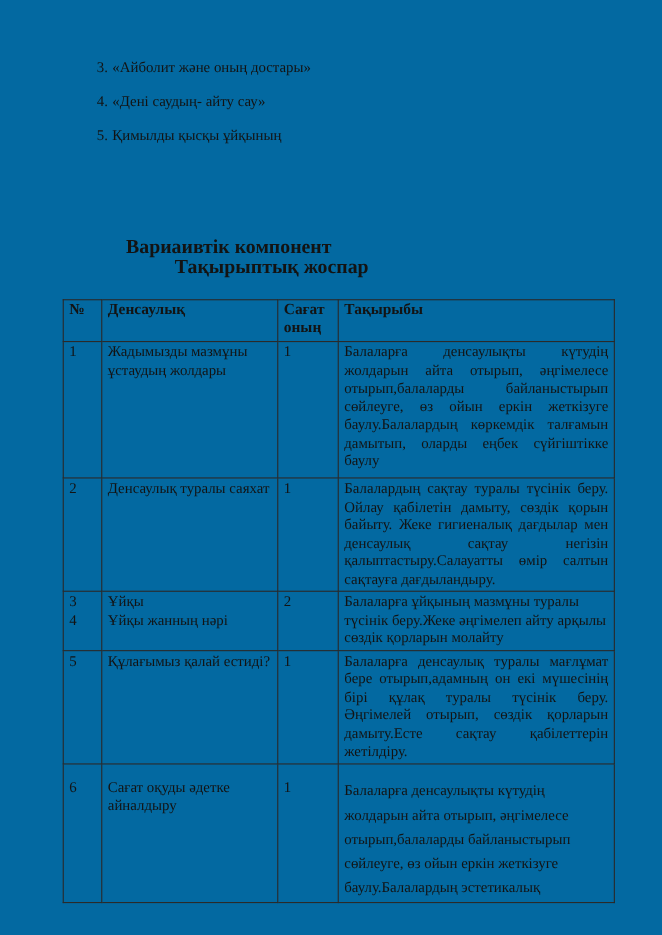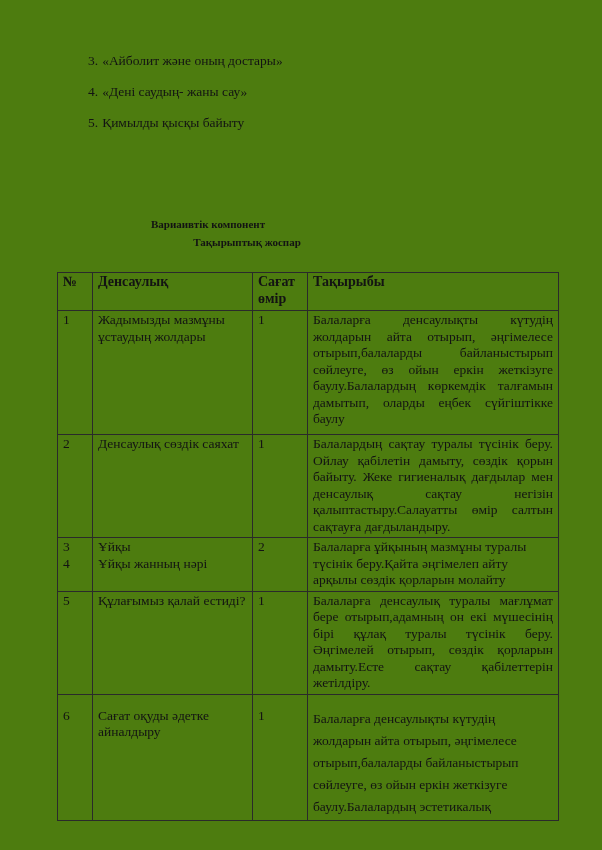--- a/index.html
+++ b/index.html
@@ -1,31 +1,31 @@
 <!DOCTYPE html>
 <html><head>
 <meta charset="utf-8">
 <style>
   html,body{margin:0;padding:0;background:#e9e9e9;}
   .page{
     position:relative;
     width:602px;height:850px;
-    background:#4d7c0f;
+    background:#0369a1;
     font-family:"Liberation Serif","DejaVu Serif",serif;
     color:#131313;
     overflow:hidden;
     box-shadow:0 0 4px rgba(0,0,0,.25);
   }
   
   .top-list{position:absolute;left:88px;top:52px;right:30px;}
   .list-item{font-size:13.5px;line-height:17px;margin-bottom:14px;white-space:nowrap;}
   .list-item .num{margin-right:4px;}
   
   .heading{position:absolute;top:215px;left:0;width:492px;text-align:center;
-    font-weight:bold;font-size:11px;line-height:18px;}
+    font-weight:bold;font-size:18px;line-height:18px;}
   .heading .h1{display:block;transform:translateX(-38px);}
   .heading .h2{display:block;transform:translateX(1px);text-align:center;}
   
   table.doc-table{
     position:absolute;left:57px;top:272px;
     border-collapse:collapse;table-layout:fixed;width:501px;
     font-size:13.5px;line-height:16.5px;
   }
   .doc-table col.c1{width:35px;}
   .doc-table col.c2{width:160px;}
@@ -50,68 +50,68 @@
 </head>
 <body>
 
 <div class="page">
 
   <div class="top-list">
     <div class="list-item">
       <span class="num">3.</span><span>«Айболит және оның достары»</span>
     </div>
     <div class="list-item">
-      <span class="num">4.</span><span>«Дені саудың- жаны сау»</span>
+      <span class="num">4.</span><span>«Дені саудың- айту сау»</span>
     </div>
     <div class="list-item">
-      <span class="num">5.</span><span>Қимылды қысқы байыту</span>
+      <span class="num">5.</span><span>Қимылды қысқы ұйқының</span>
     </div>
   </div>
 
   <div class="heading">
     <span class="h1">Вариаивтік компонент</span>
     <span class="h2">Тақырыптық жоспар</span>
   </div>
 
   <table class="doc-table">
     <colgroup>
         <col class="c1">
         <col class="c2">
         <col class="c3">
         <col class="c4">
       </colgroup>
     <tbody>
       <tr class="hdr">
         <th>№</th>
         <th>Денсаулық</th>
-        <th>Сағат өмір</th>
+        <th>Сағат оның</th>
         <th>Тақырыбы</th>
       </tr>
 
       <tr class="r1">
         <td class="ml">1</td>
         <td class="ml">Жадымызды мазмұны ұстаудың жолдары</td>
         <td>1</td>
         <td class="justify goal-cell">Балаларға денсаулықты күтудің жолдарын айта отырып, әңгімелесе отырып,балаларды байланыстырып сөйлеуге, өз ойын еркін жеткізуге баулу.Балалардың көркемдік талғамын дамытып, оларды еңбек сүйгіштікке баулу</td>
       </tr>
 
       <tr class="r2">
         <td class="ml">2</td>
-        <td class="ml">Денсаулық сөздік саяхат</td>
+        <td class="ml">Денсаулық туралы саяхат</td>
         <td>1</td>
         <td class="justify goal-cell">Балалардың сақтау туралы түсінік беру. Ойлау қабілетін дамыту, сөздік қорын байыту. Жеке гигиеналық дағдылар мен денсаулық сақтау негізін қалыптастыру.Салауатты өмір салтын сақтауға дағдыландыру.</td>
       </tr>
 
       <tr class="r3">
         <td class="ml">3
 4</td>
         <td class="ml">Ұйқы
 Ұйқы жанның нәрі</td>
         <td>2</td>
-        <td class="goal-cell">Балаларға ұйқының мазмұны туралы түсінік беру.Қайта әңгімелеп айту арқылы сөздік қорларын  молайту</td>
+        <td class="goal-cell">Балаларға ұйқының мазмұны туралы түсінік беру.Жеке әңгімелеп айту арқылы сөздік қорларын  молайту</td>
       </tr>
 
       <tr class="r5">
         <td class="ml">5</td>
         <td class="ml">Құлағымыз қалай естиді?</td>
         <td>1</td>
         <td class="justify goal-cell">Балаларға денсаулық туралы мағлұмат бере отырып,адамның он екі мүшесінің бірі құлақ туралы түсінік беру. Әңгімелей отырып, сөздік қорларын дамыту.Есте сақтау қабілеттерін жетілдіру.</td>
       </tr>
 
       <tr class="r6">

